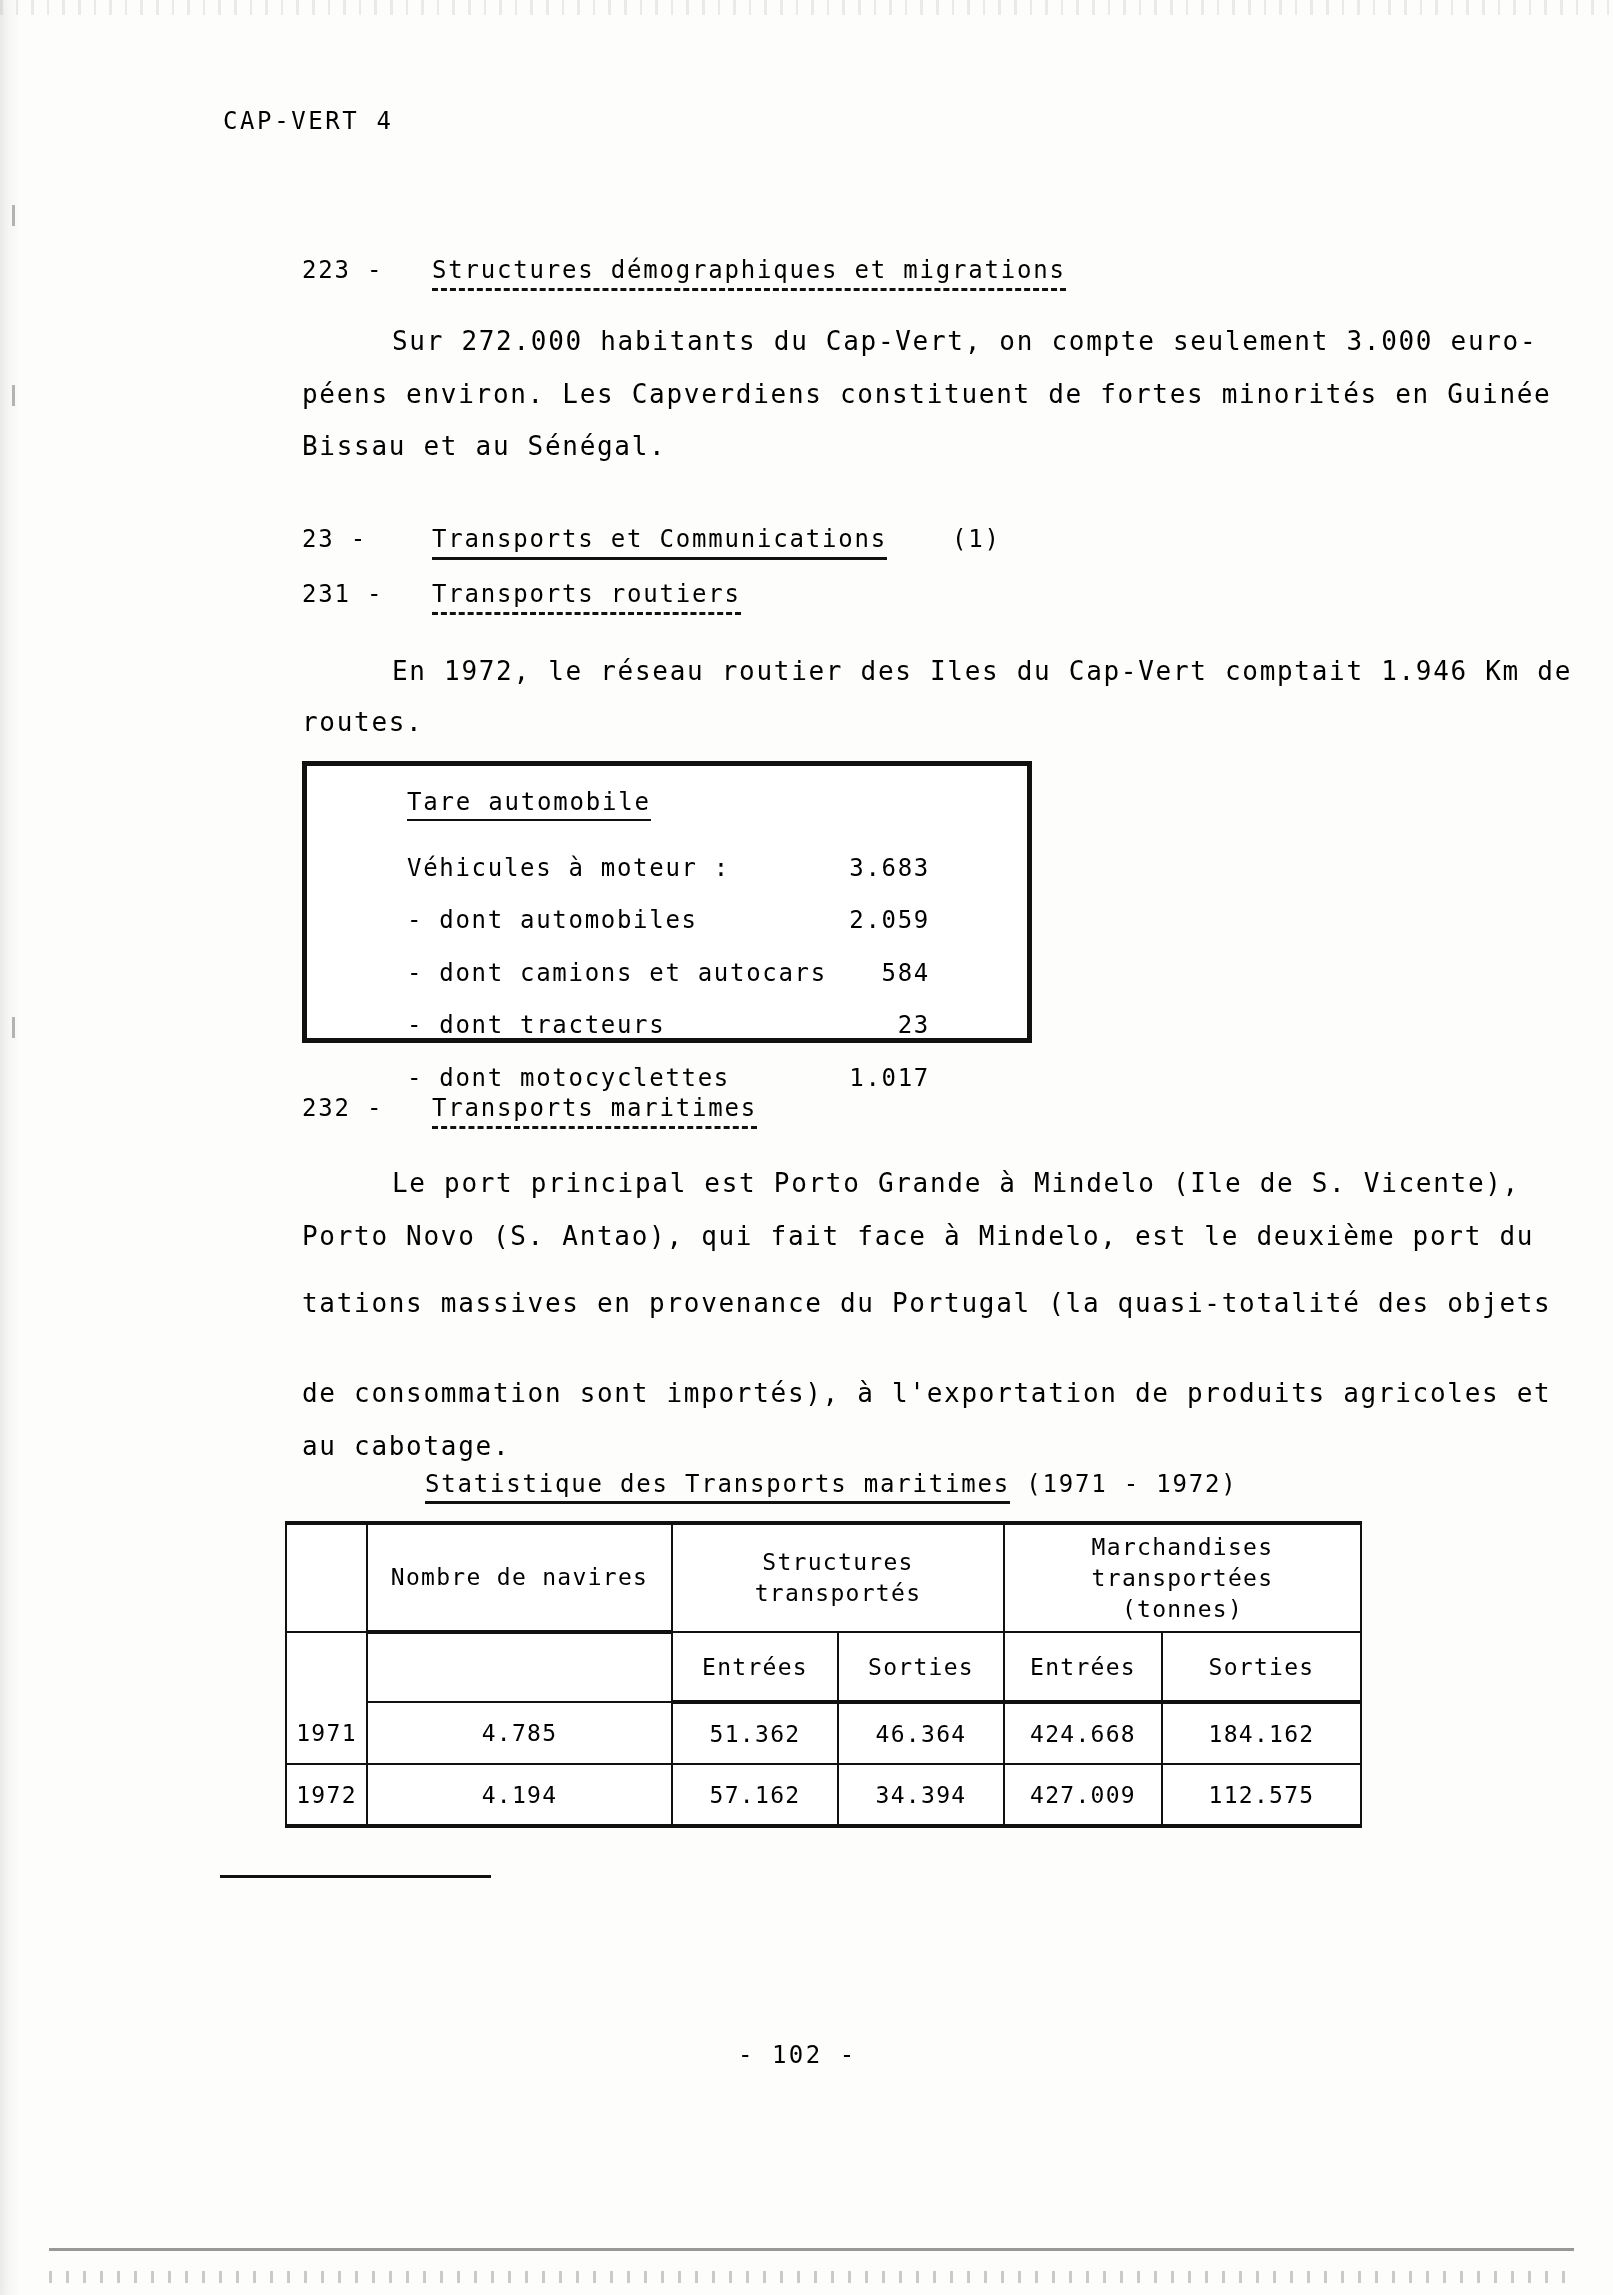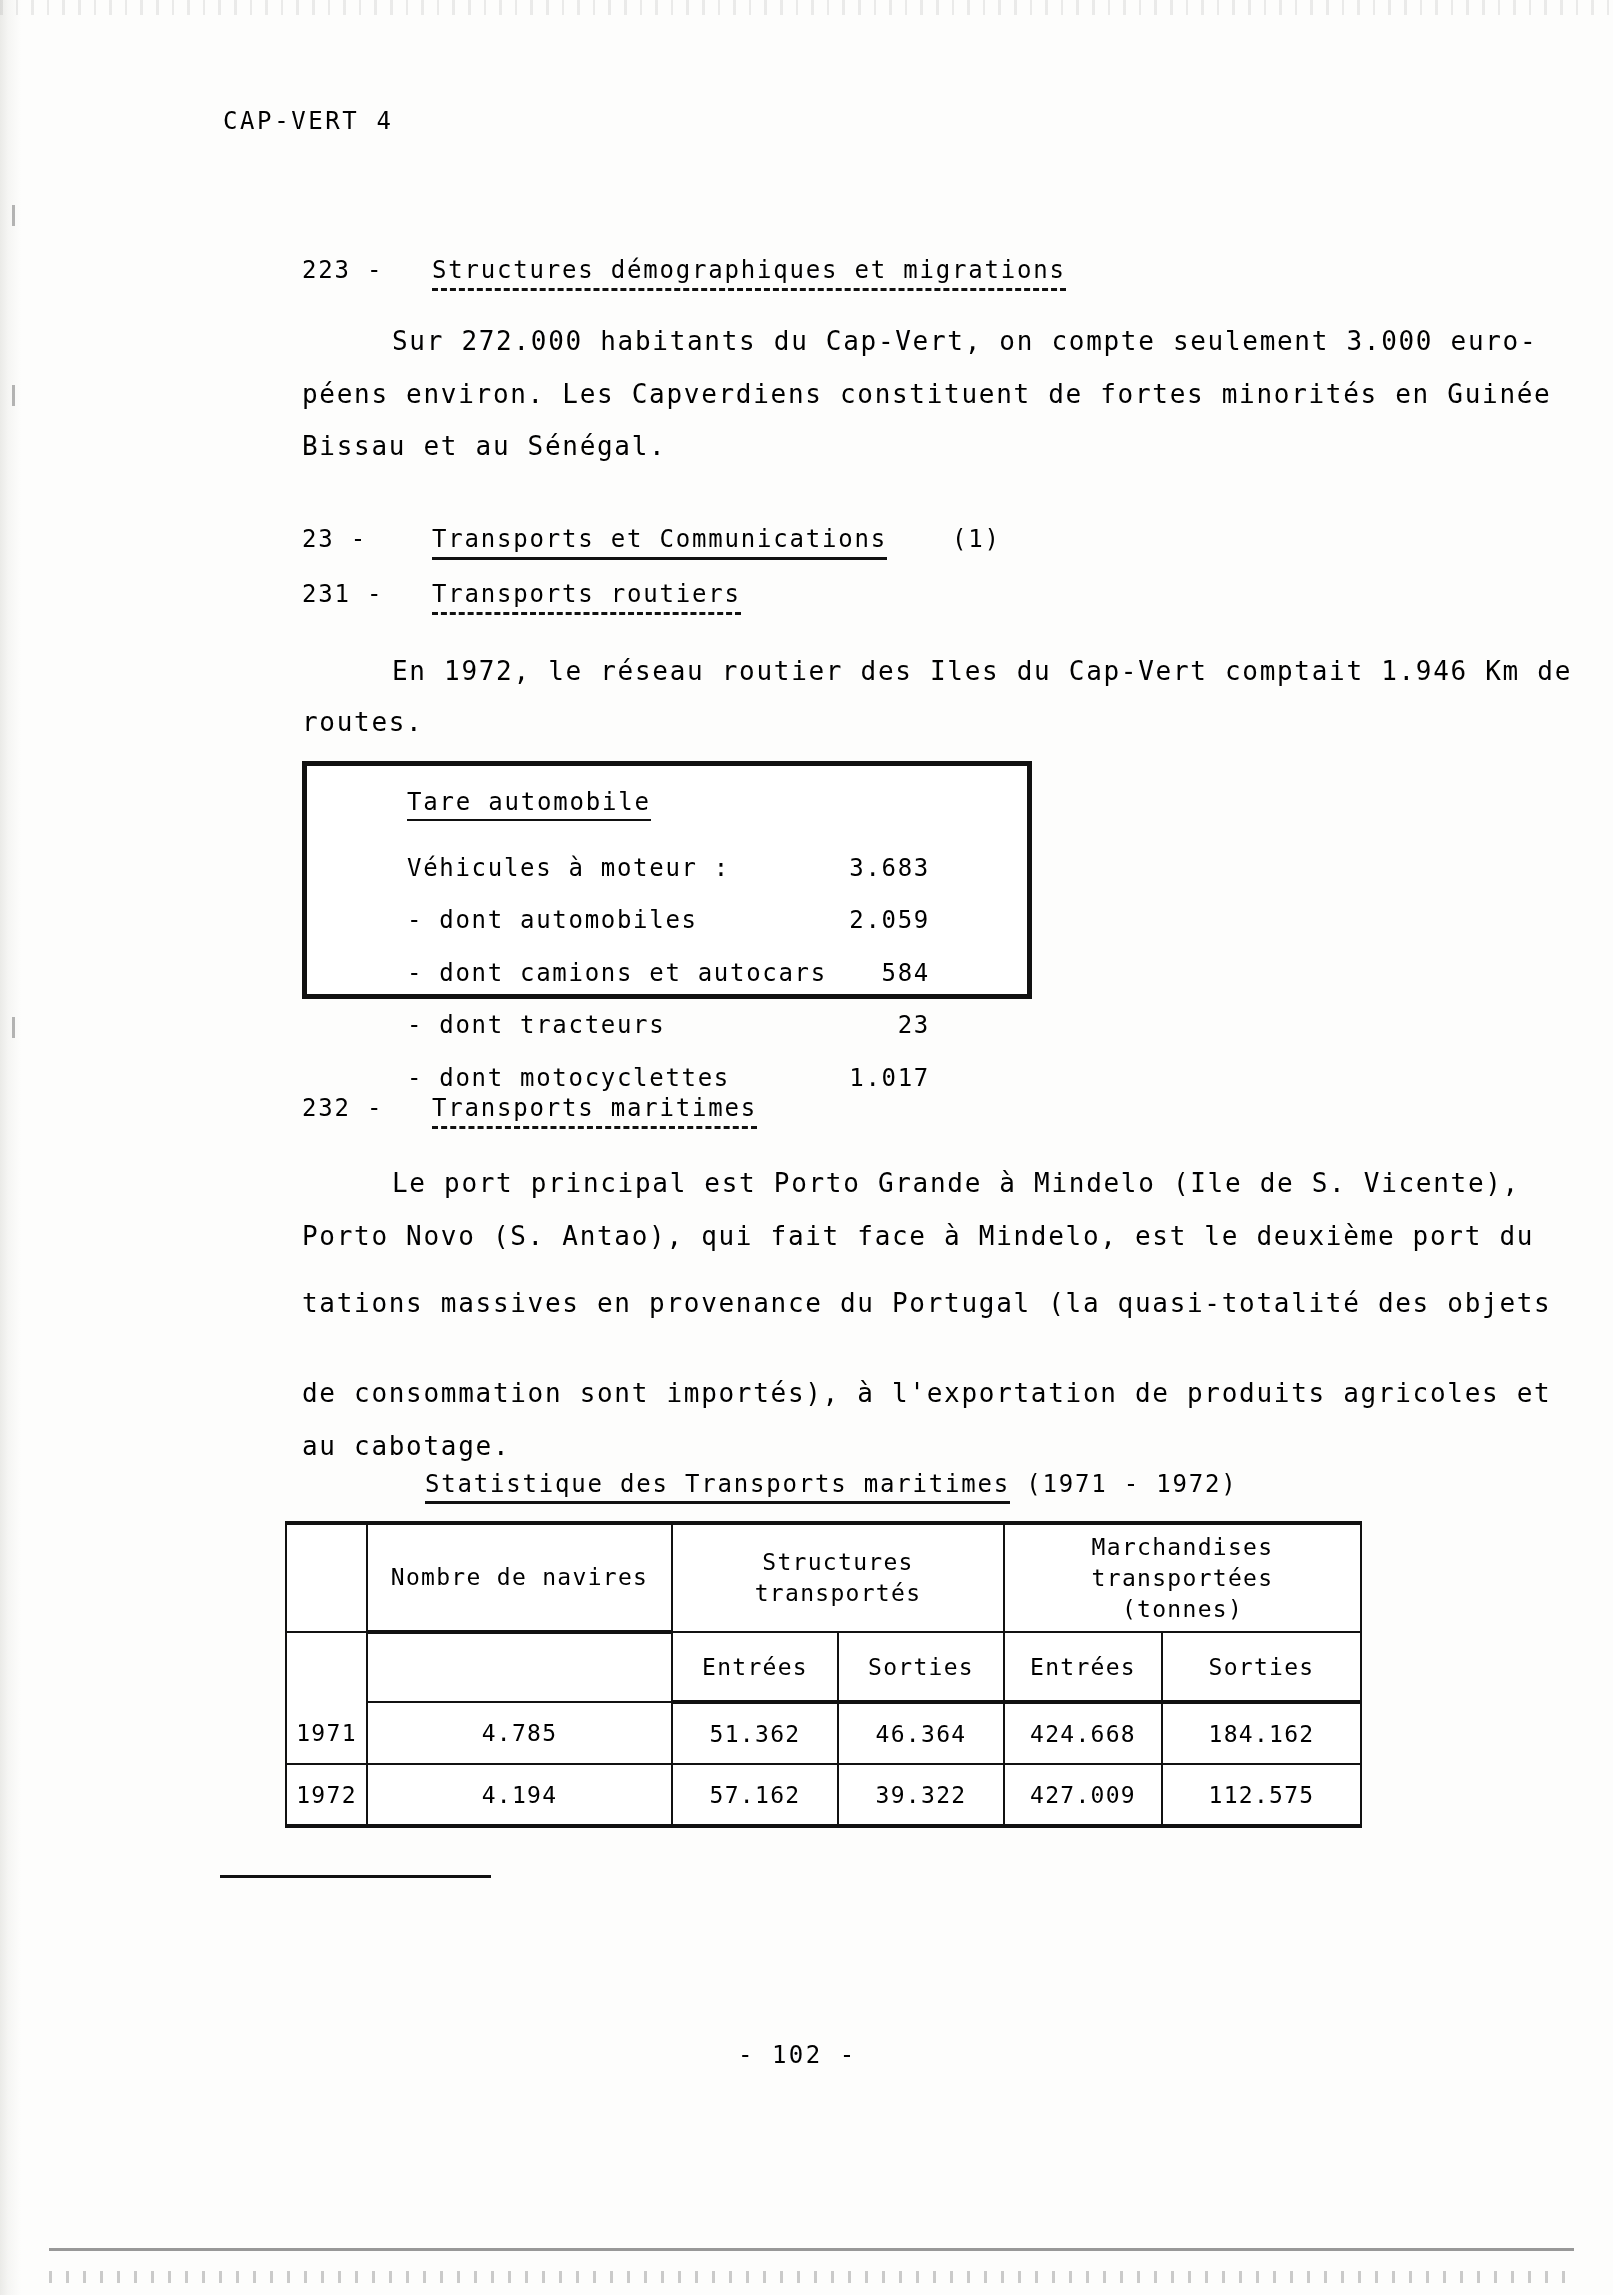--- a/index.html
+++ b/index.html
@@ -84,21 +84,21 @@
     position: absolute;
     font-size: 26px;
     letter-spacing: 1.7px;
     white-space: nowrap;
   }
 
   
   .tare-box {
     position: absolute;
     left: 302px; top: 761px;
-    width: 730px; height: 238px;
+    width: 730px; height: 282px;
     border: 5.7px solid #111;
     background: #fff;
     box-sizing: border-box;
   }
   .tare-title {
     position: absolute;
     left: 100px; top: 22px;
     font-size: 24px;
     letter-spacing: 1.8px;
     border-bottom: 2.5px solid #111;
@@ -282,21 +282,21 @@
         <td class="data c-ships">4.785</td>
         <td class="data c-pe">51.362</td>
         <td class="data c-ps">46.364</td>
         <td class="data c-me">424.668</td>
         <td class="data c-ms">184.162</td>
       </tr>
       <tr>
         <td class="data c-year thickline-bot">1972</td>
         <td class="data c-ships thickline-bot">4.194</td>
         <td class="data c-pe thickline-bot">57.162</td>
-        <td class="data c-ps thickline-bot">39.322</td>
+        <td class="data c-ps thickline-bot">34.394</td>
         <td class="data c-me thickline-bot">427.009</td>
         <td class="data c-ms thickline-bot">112.575</td>
       </tr>
     </tbody>
   </table>
 
   <div class="footnote-rule"></div>
 
   <div class="page-number">- 102 -</div>
 

